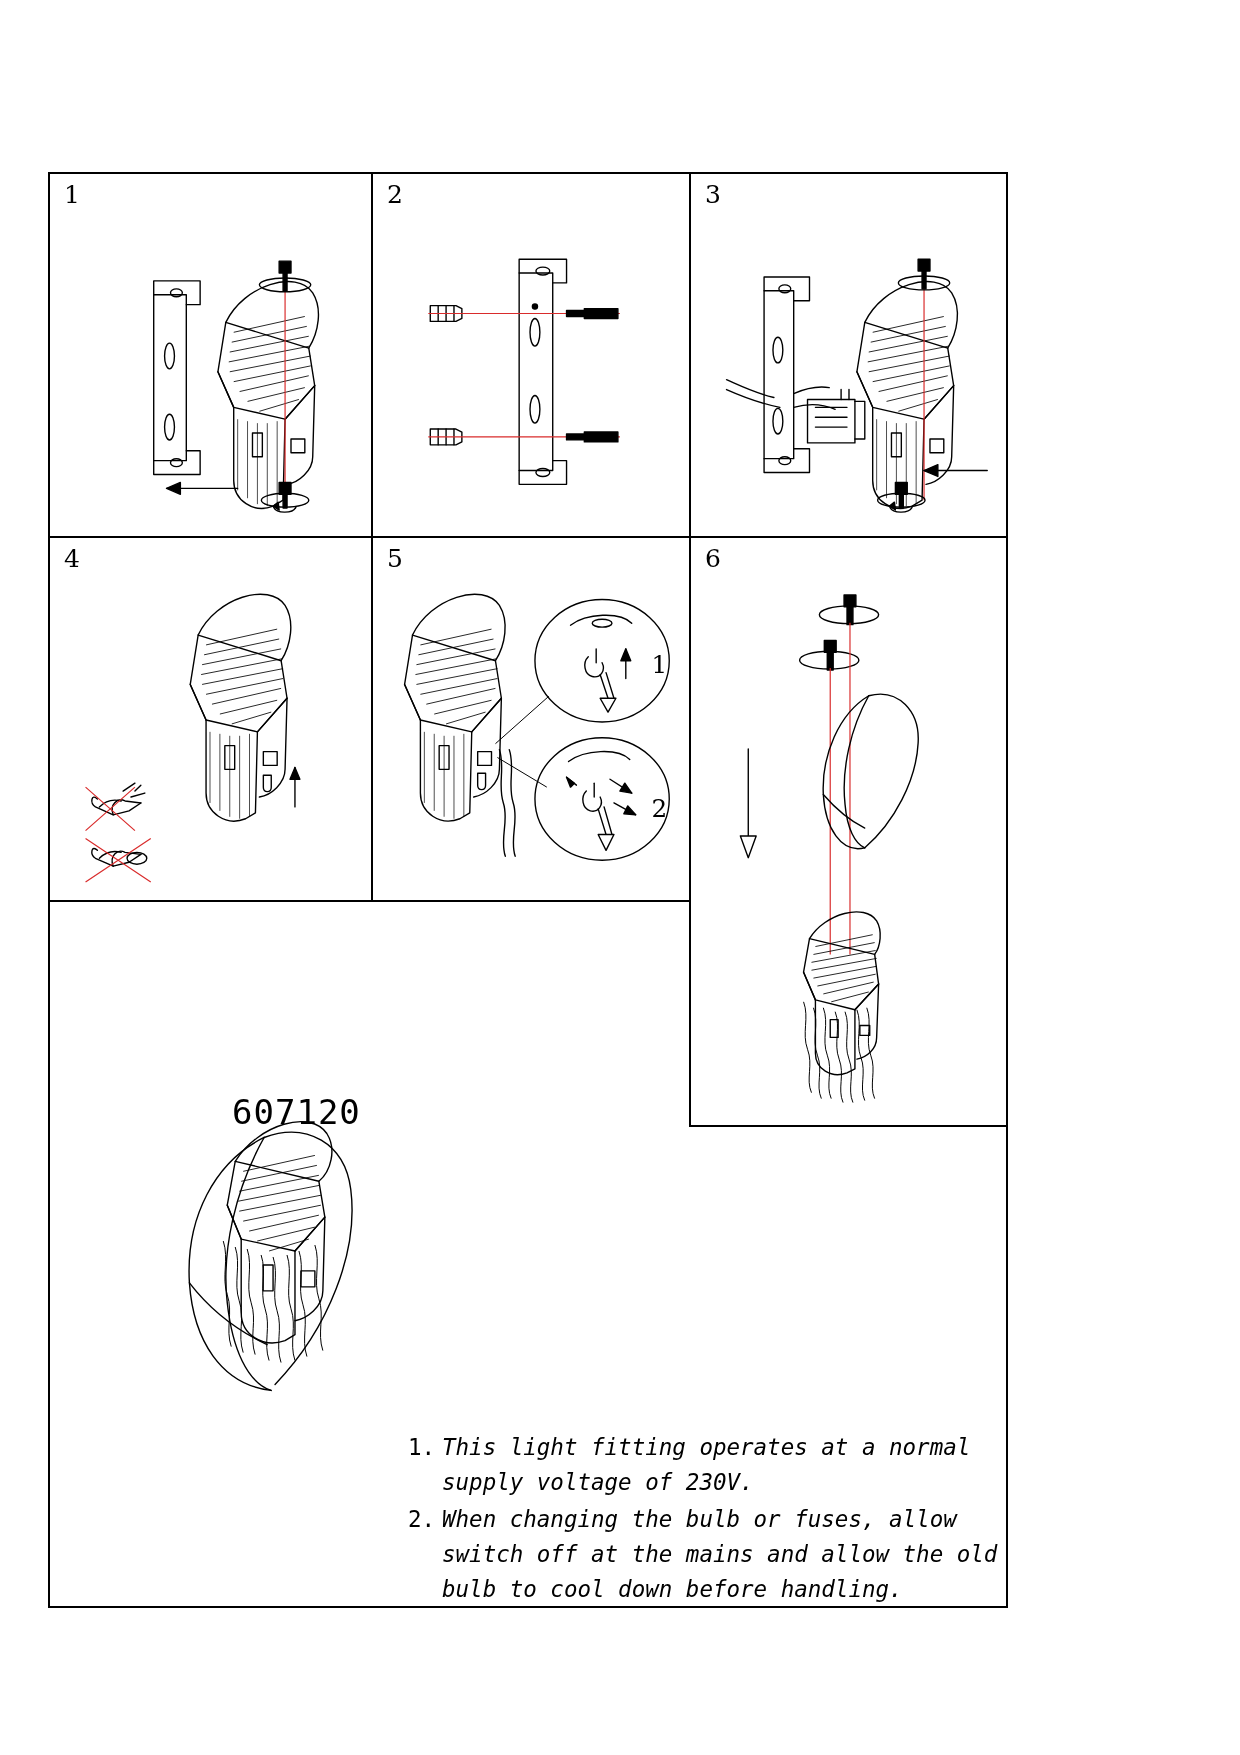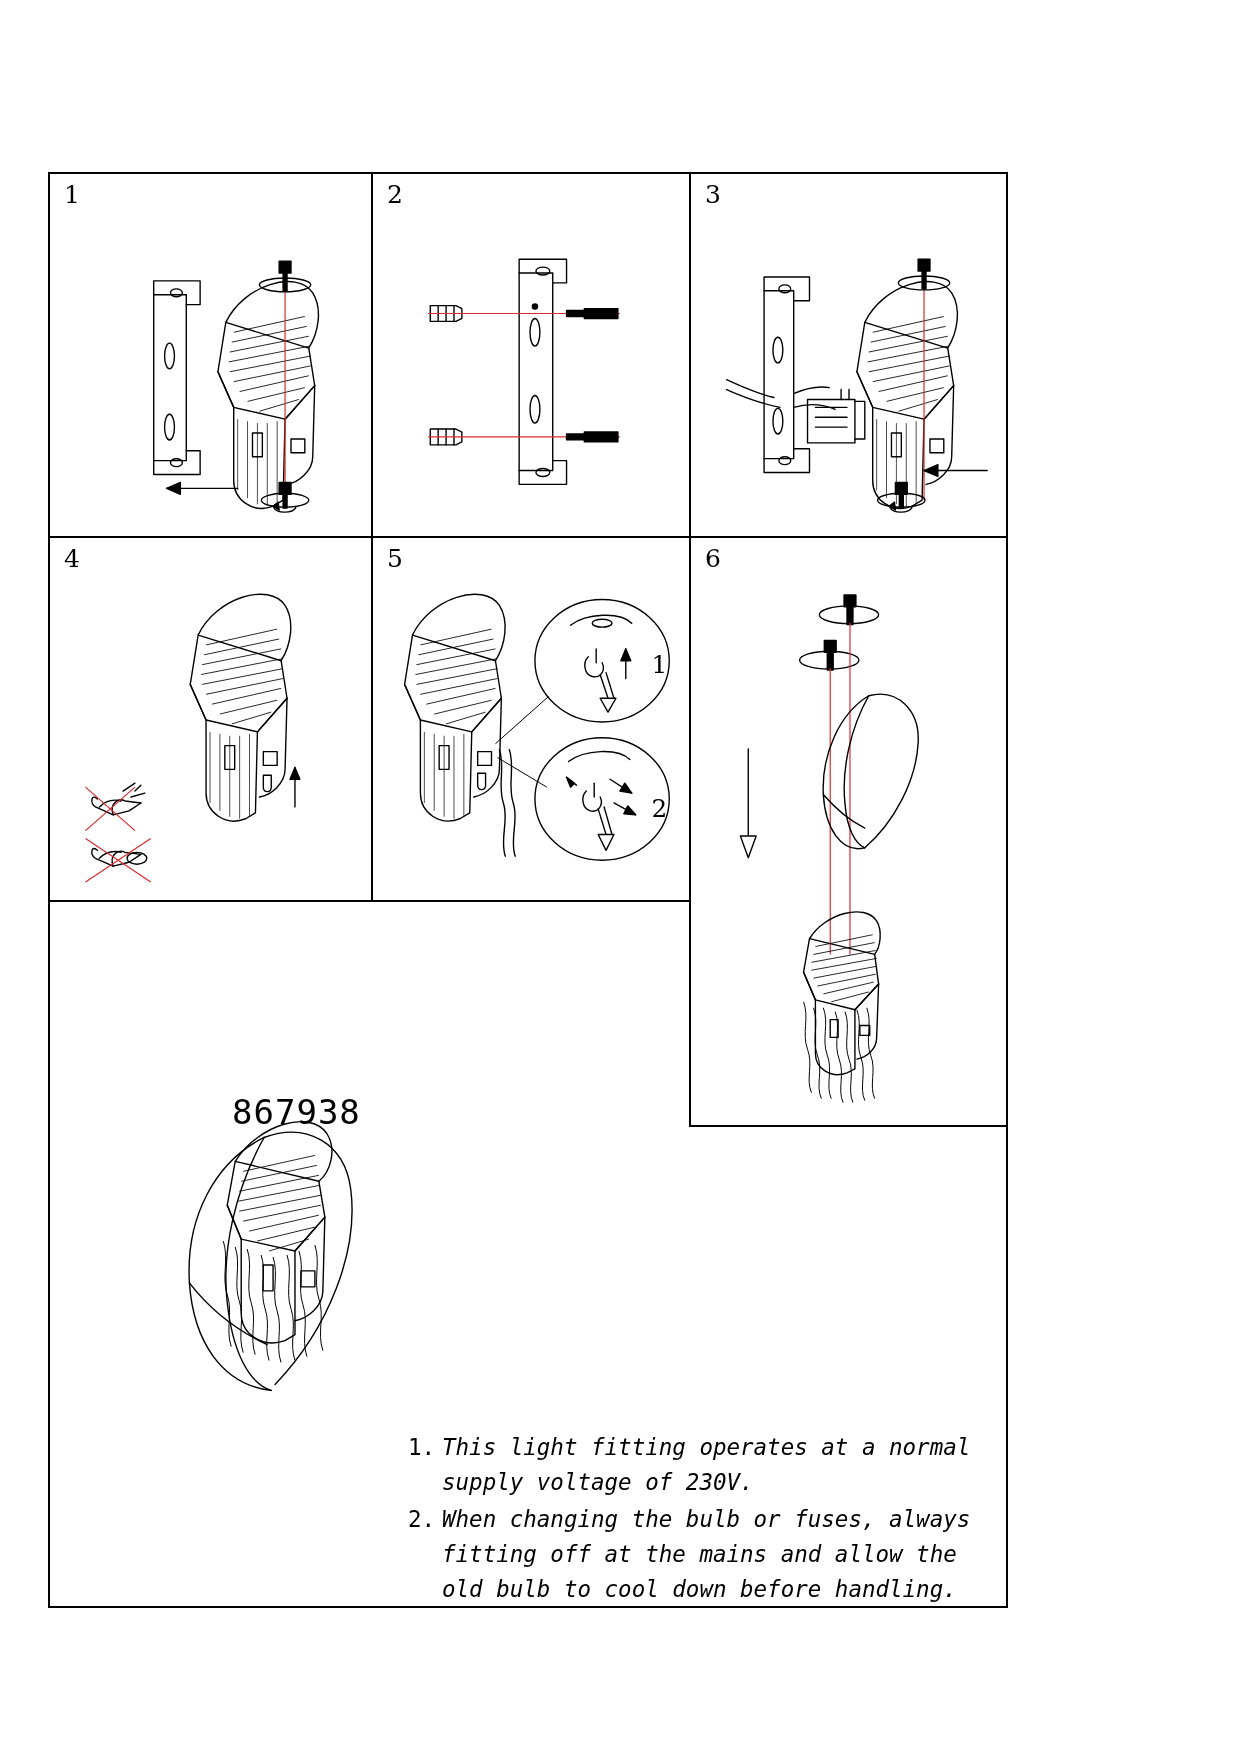--- a/index.html
+++ b/index.html
@@ -520,26 +520,26 @@
         <path d="M212 356 C218 374 210 392 216 410 C222 428 214 444 220 462"></path>
         <path d="M224 358 C230 376 222 394 228 412 C234 430 226 446 232 464"></path>
         <path d="M238 356 C244 374 236 392 242 410 C248 428 240 444 246 462"></path>
         <path d="M250 352 C256 370 248 388 254 406 C260 424 252 440 258 458"></path>
         <path d="M266 346 C272 364 264 382 270 400 C276 418 268 434 274 452"></path>
         <path d="M174 342 C180 360 172 378 178 396 C184 414 176 430 182 448"></path>
       </g>
     </svg>
   </div>
 
-  <div class="model-code">867938</div>
+  <div class="model-code">607120</div>
 
   <div class="notes">
     <div class="note-row">
       <span class="note-num">1.</span>
       <span class="note-text">This light fitting operates at a normal supply voltage of 230V.</span>
     </div>
     <div class="note-row">
       <span class="note-num">2.</span>
-      <span class="note-text">When changing the bulb or fuses, always fitting off at the mains and allow the old bulb to cool down before handling.</span>
+      <span class="note-text">When changing the bulb or fuses, allow switch off at the mains and allow the old bulb to cool down before handling.</span>
     </div>
   </div>
 
 </div>
 
 </body></html>

